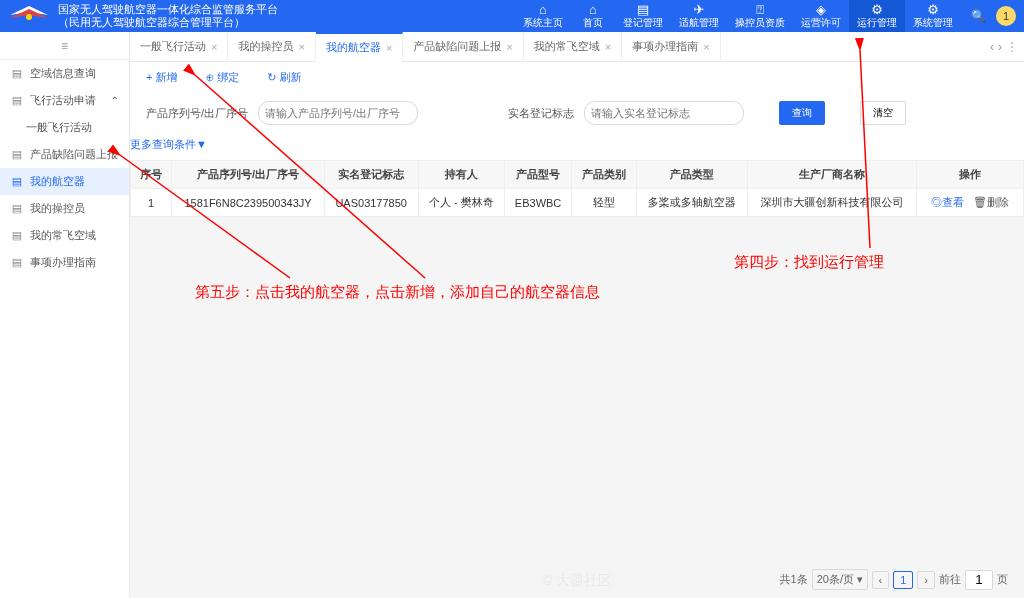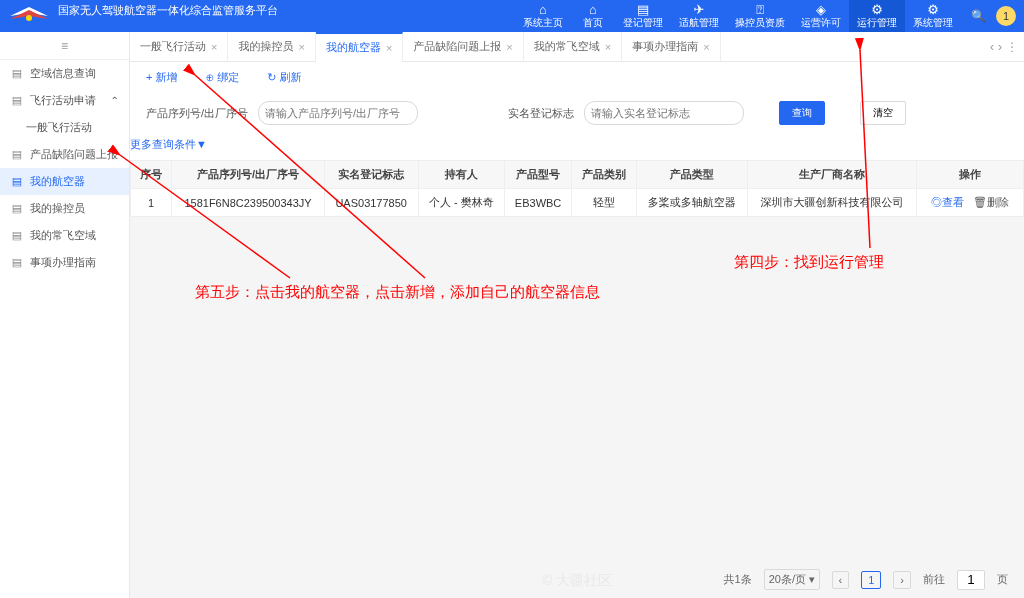--- a/index.html
+++ b/index.html
@@ -43,21 +43,21 @@
 .btn-primary { background: #2468f2; color: #fff; border-color: #2468f2; }
 .more-conditions { text-align: left; color: #2468f2; font-size: 11px; padding: 4px 0 8px; background: #fff; cursor: pointer; }
 
 .table-wrap { background: #fff; margin: 0 0px; position: relative; }
 table { border-collapse: collapse; width: 100%; font-size: 11px; }
 th, td { border: 1px solid #eee; padding: 6px 8px; text-align: center; }
 th { background: #f7f7f7; font-weight: bold; color: #444; }
 .op-link { color: #2468f2; cursor: pointer; margin: 0 3px; }
 .op-del { color: #555; }
 
-.pagination { position: absolute; bottom: 8px; right: 16px; display: flex; align-items: center; gap: 12px; font-size: 11px; color: #666; }
+.pagination { position: absolute; bottom: 8px; right: 16px; display: flex; align-items: center; gap: 4px; font-size: 11px; color: #666; }
 .pg-btn { border: 1px solid #d9d9d9; padding: 2px 6px; cursor: pointer; border-radius: 2px; }
 .pg-btn.active { border-color: #2468f2; color: #2468f2; }
 .pg-select { border: 1px solid #d9d9d9; padding: 2px 4px; border-radius: 2px; }
 .pg-input { width: 28px; border: 1px solid #d9d9d9; text-align: center; border-radius: 2px; height: 20px; }
 
 .watermark { position: absolute; bottom: 8px; left: 50%; transform: translateX(-50%); color: #e8e8e8; font-size: 14px; pointer-events: none; }
 
 .annotation-overlay { position: absolute; top: 0; left: 0; width: 1024px; height: 598px; pointer-events: none; }
 .anno-text { position: absolute; color: #ff0000; font-size: 15px; font-weight: 500; text-align: center; }
 </style>
@@ -68,20 +68,21 @@
   <div class="logo-area">
     <div class="logo-icon">
       <svg width="42" height="22" viewBox="0 0 42 22">
           <path d="M2 11 L21 2 L40 11 L21 8 Z" fill="#fff"></path>
           <path d="M2 14 L21 5 L40 14 L21 11 Z" fill="#d44"></path>
           <circle cx="21" cy="13" r="3" fill="#ffd700"></circle>
         </svg>
     </div>
     <div class="title-block">
       <span>国家无人驾驶航空器一体化综合监管服务平台</span>
+      <span>（民用无人驾驶航空器综合管理平台）</span>
     </div>
   </div>
   <div class="nav-menu">
     <div class="nav-item">
         <span class="nav-icon">⌂</span>
         <span>系统主页</span>
       </div>
     <div class="nav-item">
         <span class="nav-icon">⌂</span>
         <span>首页</span>

